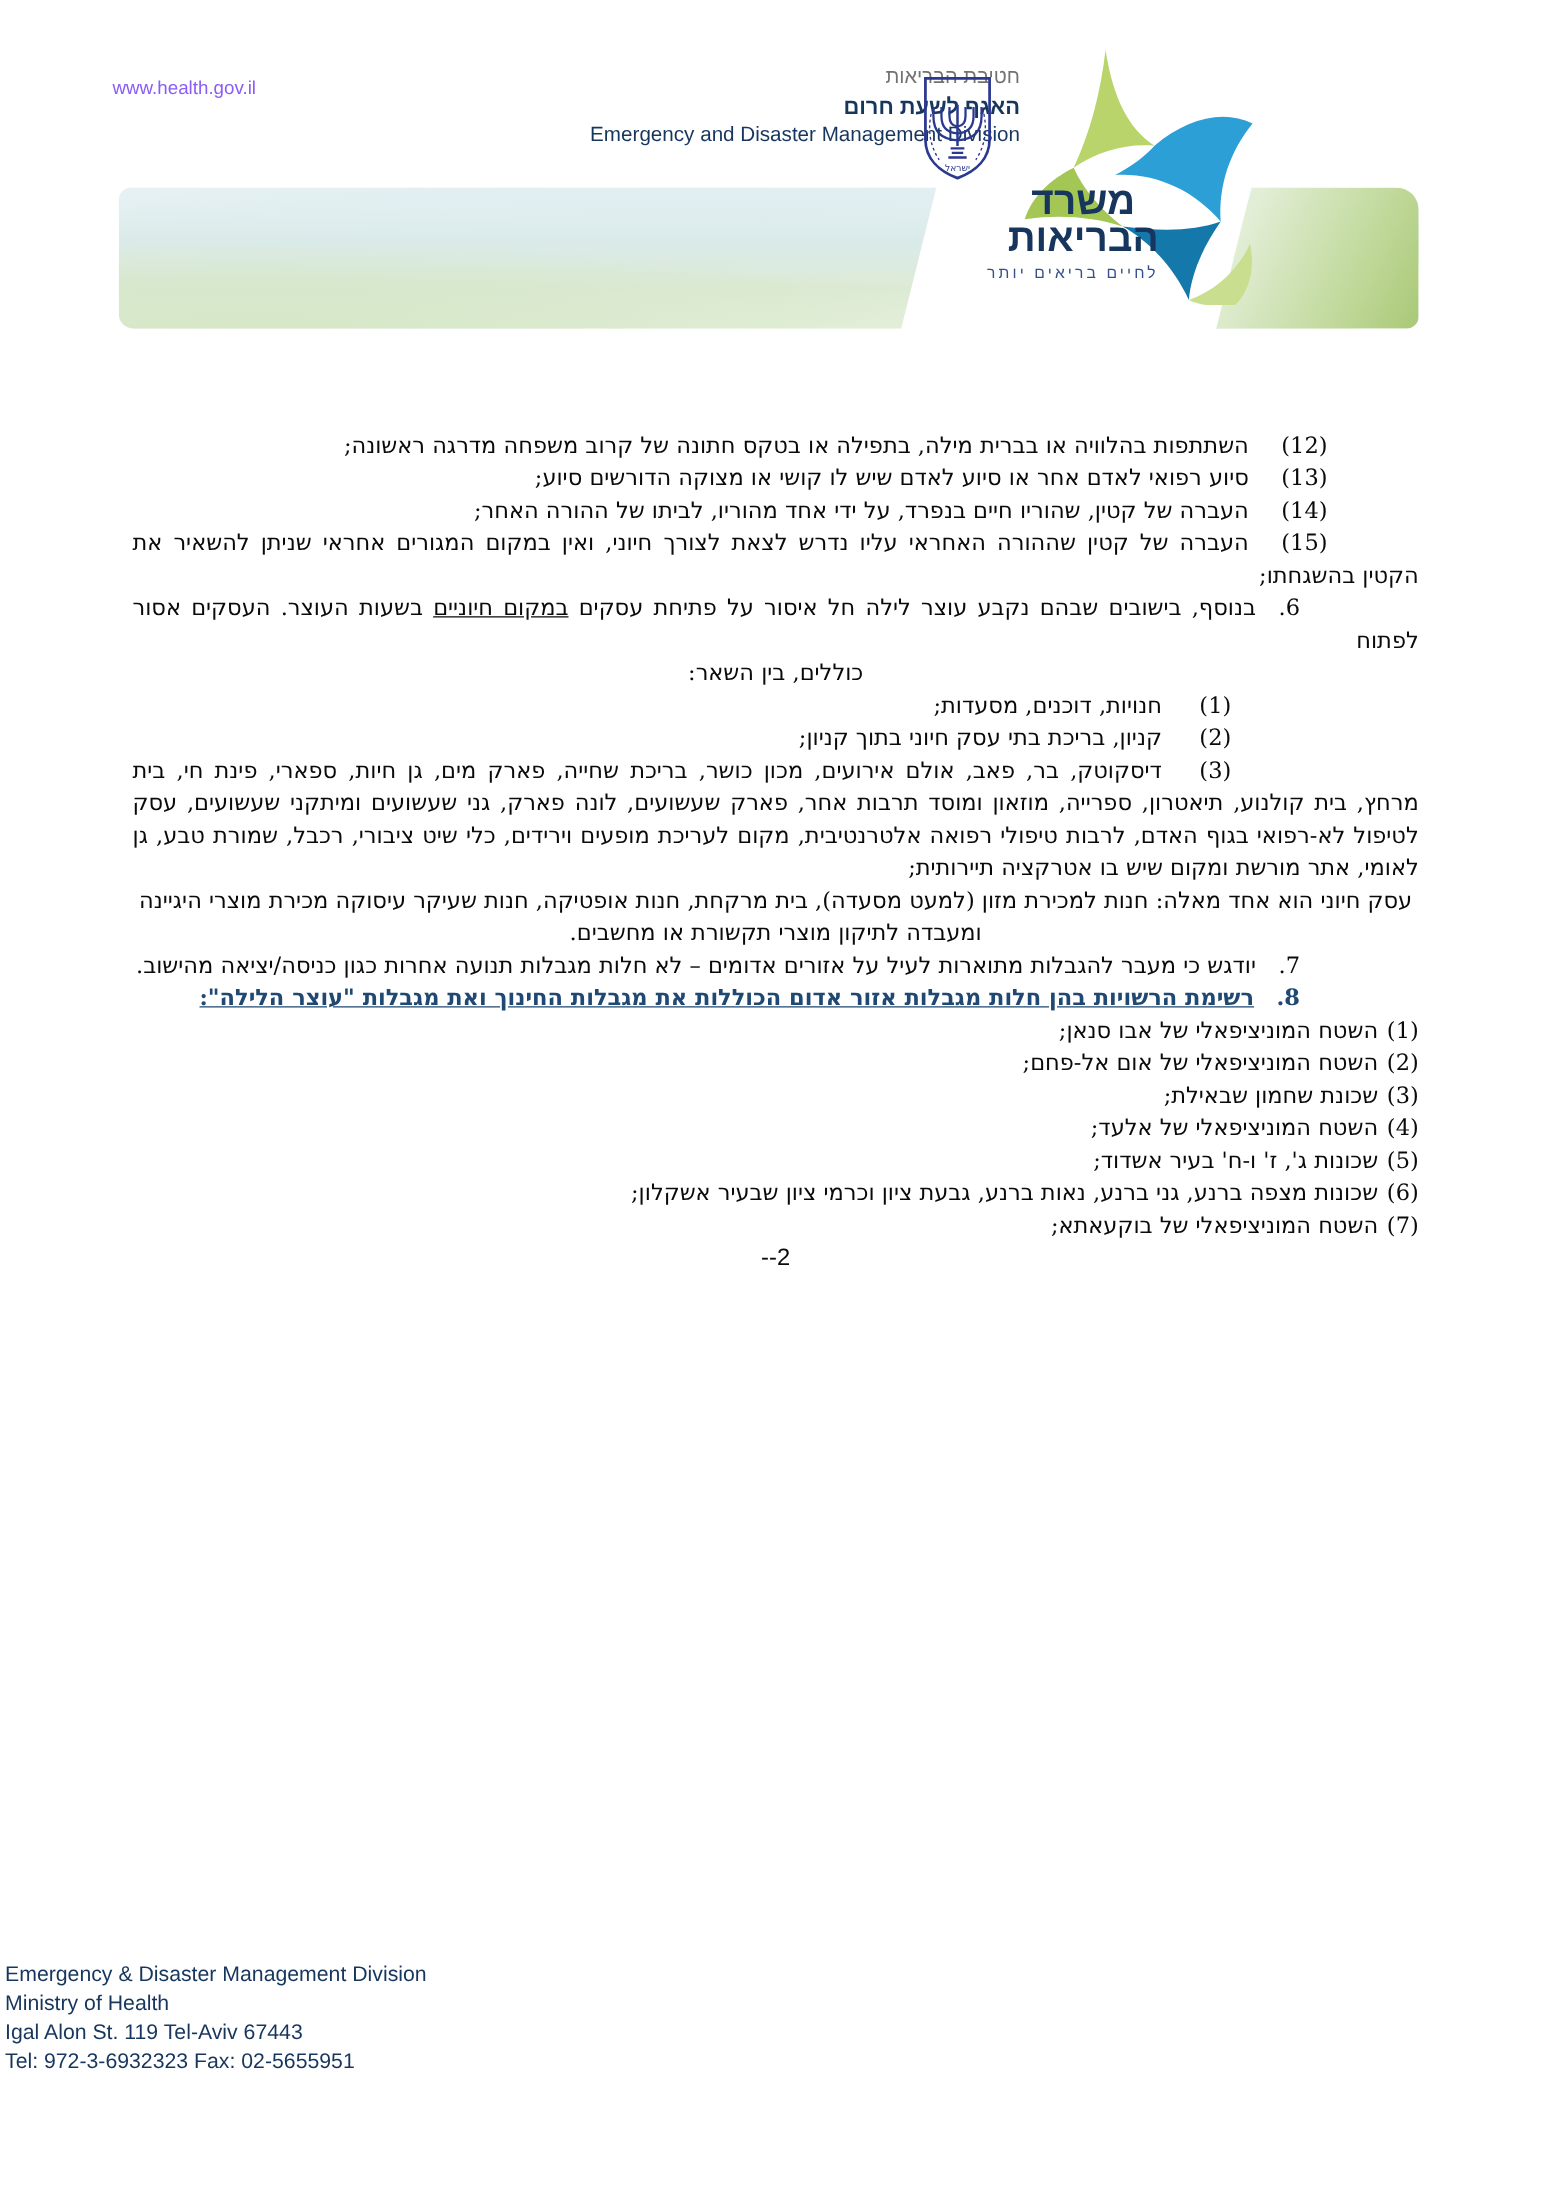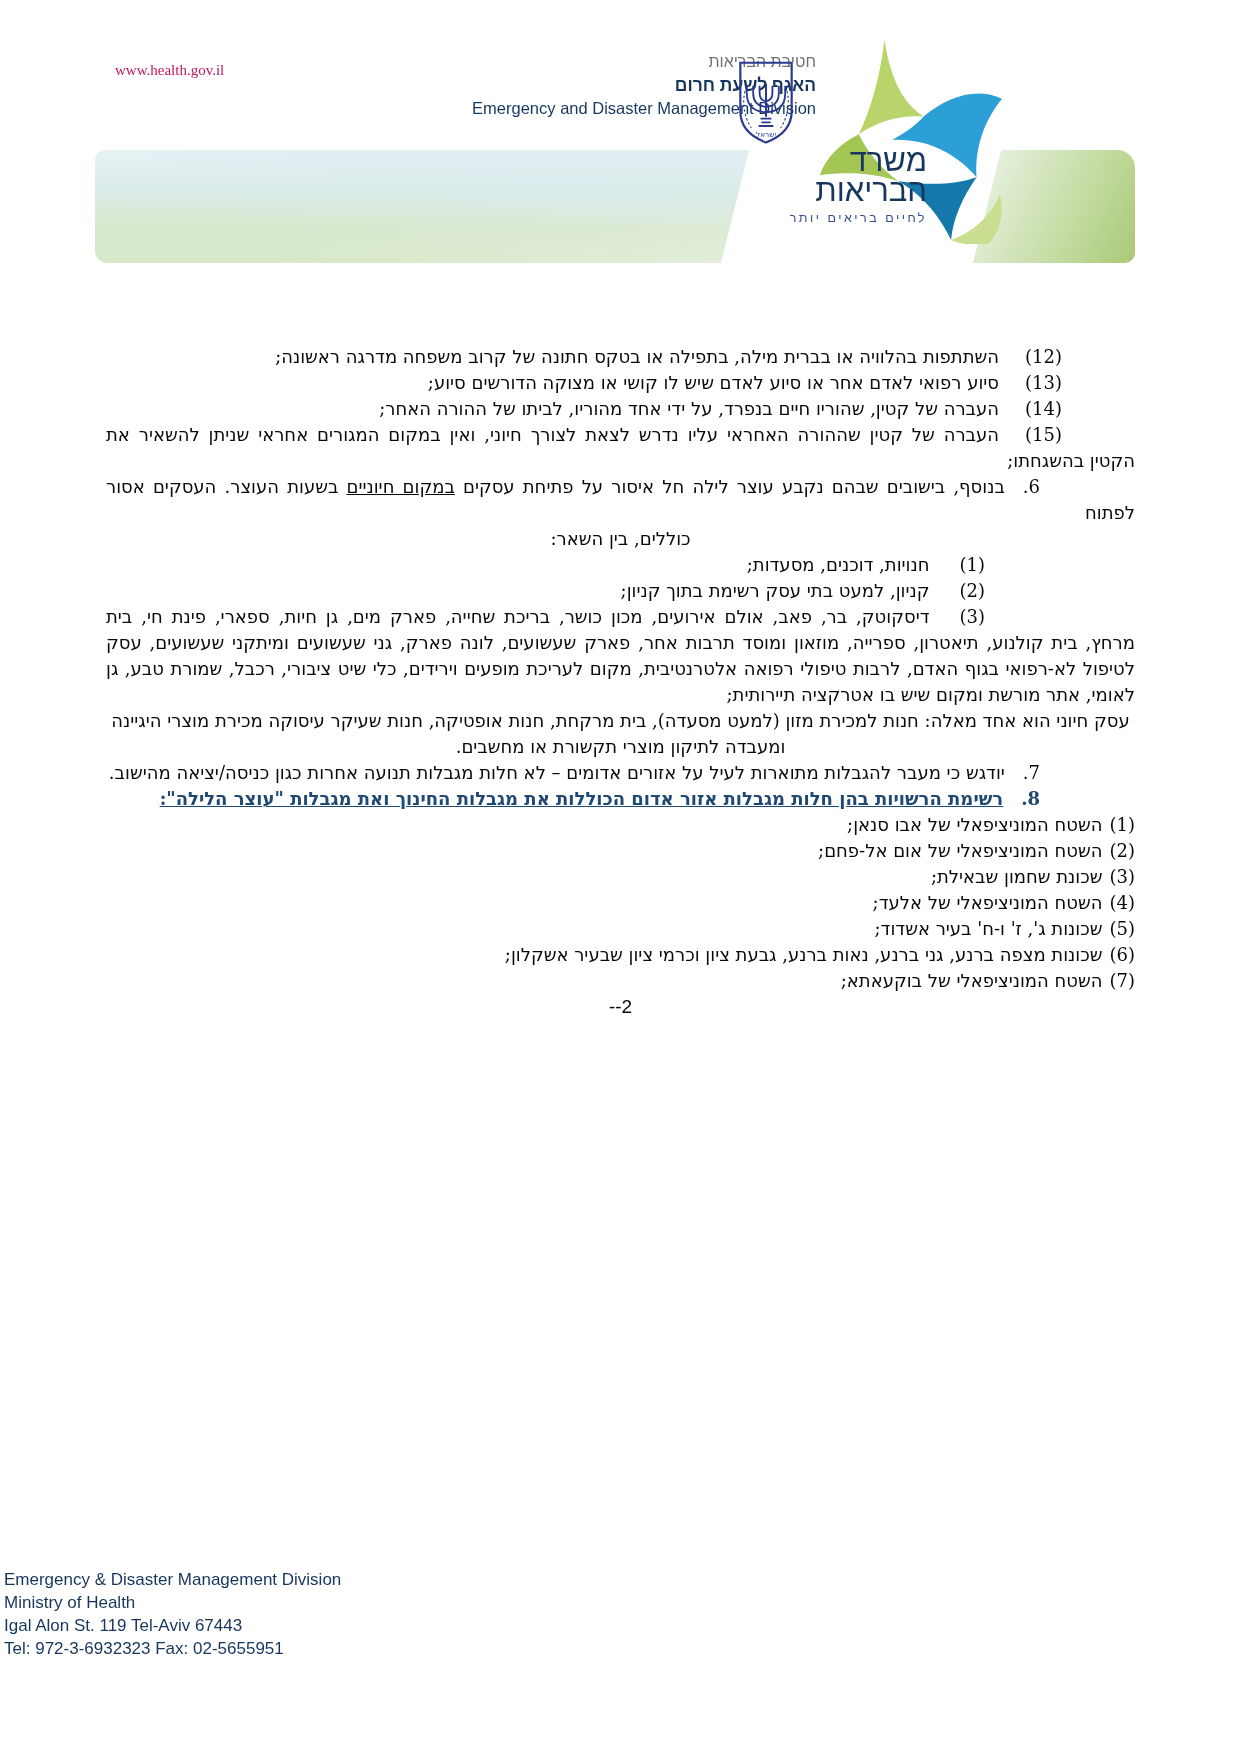--- a/index.html
+++ b/index.html
@@ -1,41 +1,41 @@
 <!DOCTYPE html>
 <html lang="he"><head>
 <meta charset="utf-8">
 <style>
   html,body{margin:0;padding:0;background:#ffffff;}
   .page{position:relative;width:1241px;height:1754px;background:#fff;overflow:hidden;
         font-family:"DejaVu Serif","DejaVu Sans",serif;color:#0a0a0a;}
 
   
-  .website{position:absolute;left:90px;top:62px;font-family:Liberation Serif, serif;
-           font-size:15px;color:#be185d;margin-left:25px;}
+  .website{position:absolute;left:90px;top:62px;font-family:Liberation Sans, sans-serif;
+           font-size:15px;color:#8b5cf6;}
   .banner{position:absolute;left:95px;top:150px;width:1040px;height:113px;
           background:
             radial-gradient(120% 170% at 10% 130%, #cfe3bd 0%, rgba(207,227,189,0) 55%),
             radial-gradient(150% 190% at 45% -50%, #d7e9ef 0%, rgba(215,233,239,0) 62%),
             linear-gradient(180deg,#eff6f6 0%,#dcebe9 35%,#dcead4 72%,#e7f1df 100%);
           border-radius:10px 20px 55px 12px;}
   .banner-tip{position:absolute;top:0;right:0;width:170px;height:113px;
           background:linear-gradient(115deg,#e2eed6 20%,#bcd693 75%,#a9c877 100%);
           border-radius:0 18px 10px 0;clip-path:polygon(22% 0,100% 0,100% 100%,0 100%);}
   .banner-cut{position:absolute;top:-2px;bottom:-2px;right:148px;width:252px;background:#fff;
           transform:skewX(-14deg);}
   .banner-text{position:absolute;top:7px;right:425px;text-align:right;direction:rtl;
           font-family:"Liberation Sans",sans-serif;white-space:nowrap;}
   .bt1{color:#737373;font-size:16px;line-height:22px;margin-top:44px;}
   .bt2{color:#17365d;font-size:17.5px;font-weight:bold;line-height:24px;}
   .bt3{color:#17365d;font-size:16.5px;line-height:23px;direction:ltr;}
   .emblem{position:absolute;left:733px;top:60px;}
   .logo-star{position:absolute;left:808px;top:38px;}
-  .logo-wordmark{position:absolute;right:314px;top:146px;direction:rtl;text-align:right;
-          font-family:"Liberation Sans",sans-serif;font-weight:normal;color:#17365d;
+  .logo-wordmark{position:absolute;right:314px;top:146px;direction:rtl;text-align:center;
+          font-family:"Liberation Sans",sans-serif;font-weight:bold;color:#17365d;
           font-size:31px;line-height:30px;letter-spacing:0px;}
   .logo-tagline{position:absolute;right:314px;top:211px;direction:rtl;
           font-family:"Liberation Sans",sans-serif;font-size:12.5px;letter-spacing:2.5px;
           color:#33508b;}
 
   
   .content{position:absolute;top:344px;right:106px;width:1029px;direction:rtl;
            font-size:18px;line-height:26px;text-align:justify;}
   .content p{margin:0;}
   .lvl2{text-indent:73px;}
@@ -132,21 +132,21 @@
 
     <p class="p6">
       <span>6.</span><span class="gap-sm"></span><span>בנוסף, בישובים שבהם נקבע עוצר לילה חל איסור על פתיחת עסקים </span><span class="u">במקום חיוניים</span><span> בשעות העוצר. העסקים אסור לפתוח</span>
     </p>
     <p class="p6-line2">כוללים, בין השאר:</p>
 
     <p class="sub sub-first">
       <span>(1)</span><span class="gap-lg"></span><span>חנויות, דוכנים, מסעדות;</span>
     </p>
     <p class="sub">
-      <span>(2)</span><span class="gap-lg"></span><span>קניון, למעט בתי עסק רשימת בתוך קניון;</span>
+      <span>(2)</span><span class="gap-lg"></span><span>קניון, בריכת בתי עסק חיוני בתוך קניון;</span>
     </p>
     <p class="sub">
       <span>(3)</span><span class="gap-lg"></span><span>דיסקוטק, בר, פאב, אולם אירועים, מכון כושר, בריכת שחייה, פארק מים, גן חיות, ספארי, פינת חי, בית מרחץ, בית קולנוע, תיאטרון, ספרייה, מוזאון ומוסד תרבות אחר, פארק שעשועים, לונה פארק, גני שעשועים ומיתקני שעשועים, עסק לטיפול לא-רפואי בגוף האדם, לרבות טיפולי רפואה אלטרנטיבית, מקום לעריכת מופעים וירידים, כלי שיט ציבורי, רכבל, שמורת טבע, גן לאומי, אתר מורשת ומקום שיש בו אטרקציה תיירותית;</span>
     </p>
 
     <p class="essential">עסק חיוני הוא אחד מאלה: חנות למכירת מזון (למעט מסעדה), בית מרקחת, חנות אופטיקה, חנות שעיקר עיסוקה מכירת מוצרי היגיינה ומעבדה לתיקון מוצרי תקשורת או מחשבים.</p>
 
     <p class="p7">
       <span>7.</span><span class="gap-sm"></span><span>יודגש כי מעבר להגבלות מתוארות לעיל על אזורים אדומים – לא חלות מגבלות תנועה אחרות כגון כניסה/יציאה מהישוב.</span>
     </p>

